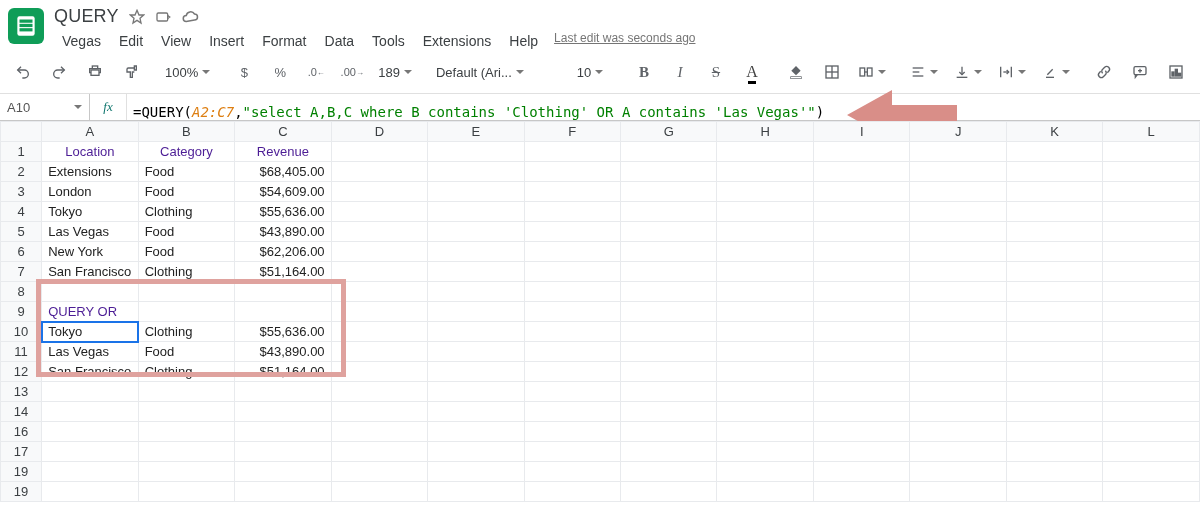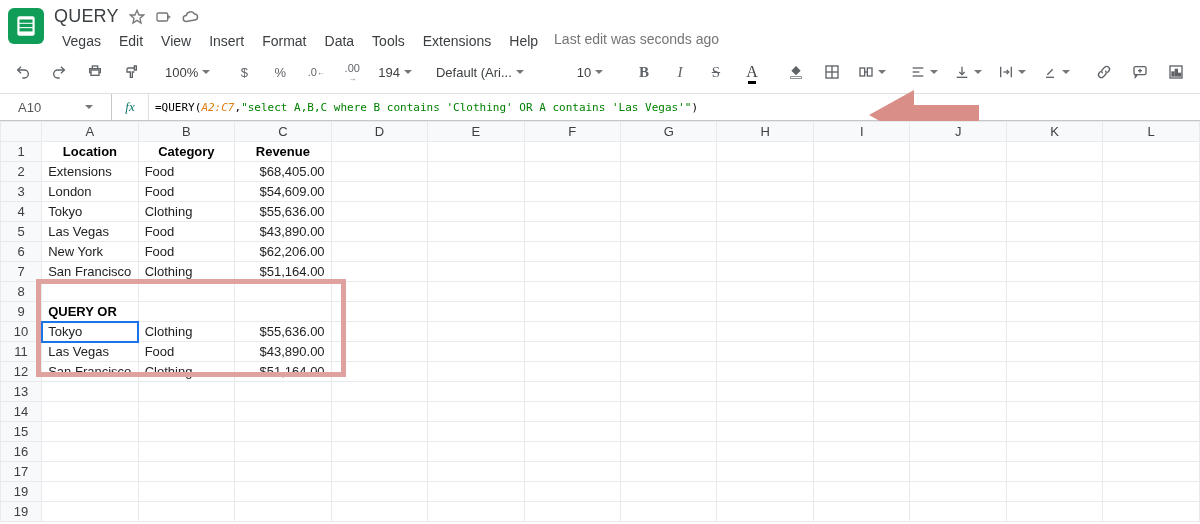--- a/index.html
+++ b/index.html
@@ -22,50 +22,50 @@
   #titlebar{display:flex;align-items:flex-start;gap:10px;padding:6px 8px 0 8px;}
   #logo{width:36px;height:36px;border-radius:6px;background:#0f9d58;display:flex;align-items:center;justify-content:center;margin-top:2px;}
   #logo svg{width:26px;height:26px;}
   #title-block{display:flex;flex-direction:column;}
   #title-row{display:flex;align-items:center;gap:10px;}
   #doc-title{font-size:18px;letter-spacing:.2px;color:var(--header);}
   .title-icon{color:#777;display:flex;align-items:center;cursor:pointer;}
   
   #menus{display:flex;gap:2px;margin-top:4px;}
   .mi{padding:2px 8px;border-radius:4px;color:var(--header);cursor:pointer;font-size:14px;}
-  #last-edit{color:#757575;margin-left:6px;font-size:14px;cursor:pointer;}
+  #last-edit{color:#757575;text-decoration:underline;margin-left:6px;font-size:12px;cursor:pointer;}
   
   #toolbar{display:flex;align-items:center;gap:2px;border-bottom:1px solid var(--border);padding:2px 6px;height:38px;}
   .tbtn{min-width:26px;height:28px;display:flex;align-items:center;justify-content:center;color:#5f6368;border-radius:3px;cursor:pointer;padding:0 4px;font-size:13px;}
   .tsep{width:1px;background:var(--border2);height:22px;margin:0 3px;}
   .tsel{display:flex;align-items:center;gap:4px;padding:0 6px;height:26px;border:1px solid transparent;color:var(--header);cursor:pointer;border-radius:2px;}
   .caret{display:inline-block;width:0;height:0;border-left:4px solid transparent;border-right:4px solid transparent;border-top:4px solid #777;}
   .tbtn svg{width:16px;height:16px;}
   .iconA{font-family:"Times New Roman",serif;font-size:16px;color:#444;position:relative;}
   .underA::after{content:"";position:absolute;left:2px;right:2px;bottom:-3px;height:3px;background:#000;}
   
   #fbar{display:flex;align-items:stretch;border-bottom:1px solid var(--border2);height:26px;}
-  #cell-name{width:75px;border-right:1px solid var(--border2);display:flex;align-items:center;padding:0 18px;font-size:13px;color:#555;gap:6px;}
+  #cell-name{width:75px;border-right:1px solid var(--border2);display:flex;align-items:center;padding:0 7px;font-size:13px;color:#555;gap:6px;}
   #fx{width:36px;display:flex;align-items:center;justify-content:center;color:#0f766e;font-style:italic;font-family:"Times New Roman",serif;border-right:1px solid var(--border);}
-  #formula{flex:1;display:flex;align-items:center;padding:0 6px;font-family:Consolas,Menlo,monospace;font-size:11px;position:relative;}
+  #formula{flex:1;display:flex;align-items:flex-end;padding:0 6px;font-family:Consolas,Menlo,monospace;font-size:14px;position:relative;}
   .fn{color:#000;}
   .range{color:var(--formula-range);font-style:italic;}
   .str{color:var(--formula-str);}
   .op{color:#000;}
   
   #arrow-annot{position:absolute;left:720px;top:-14px;pointer-events:none;}
   
   #sheet{position:relative;}
   table.grid{border-collapse:collapse;table-layout:fixed;width:1200px;}
   table.grid th,table.grid td{border:1px solid var(--gridline);height:20px;box-sizing:border-box;font-size:13px;}
   table.grid th{background:var(--lightgrey);color:var(--header);font-weight:400;text-align:center;}
   .corner{width:41px;height:22px;}
   th.rowh{width:41px;text-align:center;background:var(--lightgrey);}
   td{padding:0 6px;white-space:nowrap;overflow:hidden;}
-  .hcell{font-weight:700;color:#000000;margin-left:35px;}
+  .hcell{font-weight:400;color:#4c1d95;margin-left:35px;}
   .txt{text-align:left;}
   .money{text-align:right;}
   .center{text-align:center;}
   
   .cA{width:96px;}.cB{width:96px;}.cC{width:96px;}
   .cW{width:96px;}
   
   #hl-box{position:absolute;border:5px solid var(--pink);pointer-events:none;left:36px;top:158px;width:300px;height:88px;}
   
   .sel-cell{outline:2px solid var(--accent);outline-offset:-1px;}
@@ -148,26 +148,26 @@
       <span>100%</span>
       <span class="caret"></span>
     </div>
   <div class="tsep"></div>
   <div class="tbtn">$</div>
   <div class="tbtn">%</div>
   <div class="tbtn" style="font-size:11px;">
       <span>.0</span>
       <span style="font-size:8px;">←</span>
     </div>
-  <div class="tbtn" style="font-size:11px;flex-direction:column;">
+  <div class="tbtn" style="font-size:11px;">
       <span>.00</span>
       <span style="font-size:8px;">→</span>
     </div>
   <div class="tsel">
-      <span>194</span>
+      <span>189</span>
       <span class="caret"></span>
     </div>
   <div class="tsep"></div>
   <div class="tsel" style="min-width:110px;text-align:center;">
       <span>Default (Ari...</span>
       <span class="caret"></span>
     </div>
   <div class="tsep"></div>
   <div class="tsel" style="min-width:40px;justify-content:center;">
       <span>10</span>
@@ -540,35 +540,20 @@
           <td></td>
           <td></td>
           <td></td>
           <td></td>
           <td></td>
           <td></td>
           <td></td>
           <td></td>
         </tr>
     <tr>
-          <th class="rowh">15</th>
-          <td></td>
-          <td></td>
-          <td></td>
-          <td></td>
-          <td></td>
-          <td></td>
-          <td></td>
-          <td></td>
-          <td></td>
-          <td></td>
-          <td></td>
-          <td></td>
-        </tr>
-    <tr>
           <th class="rowh">16</th>
           <td></td>
           <td></td>
           <td></td>
           <td></td>
           <td></td>
           <td></td>
           <td></td>
           <td></td>
           <td></td>

